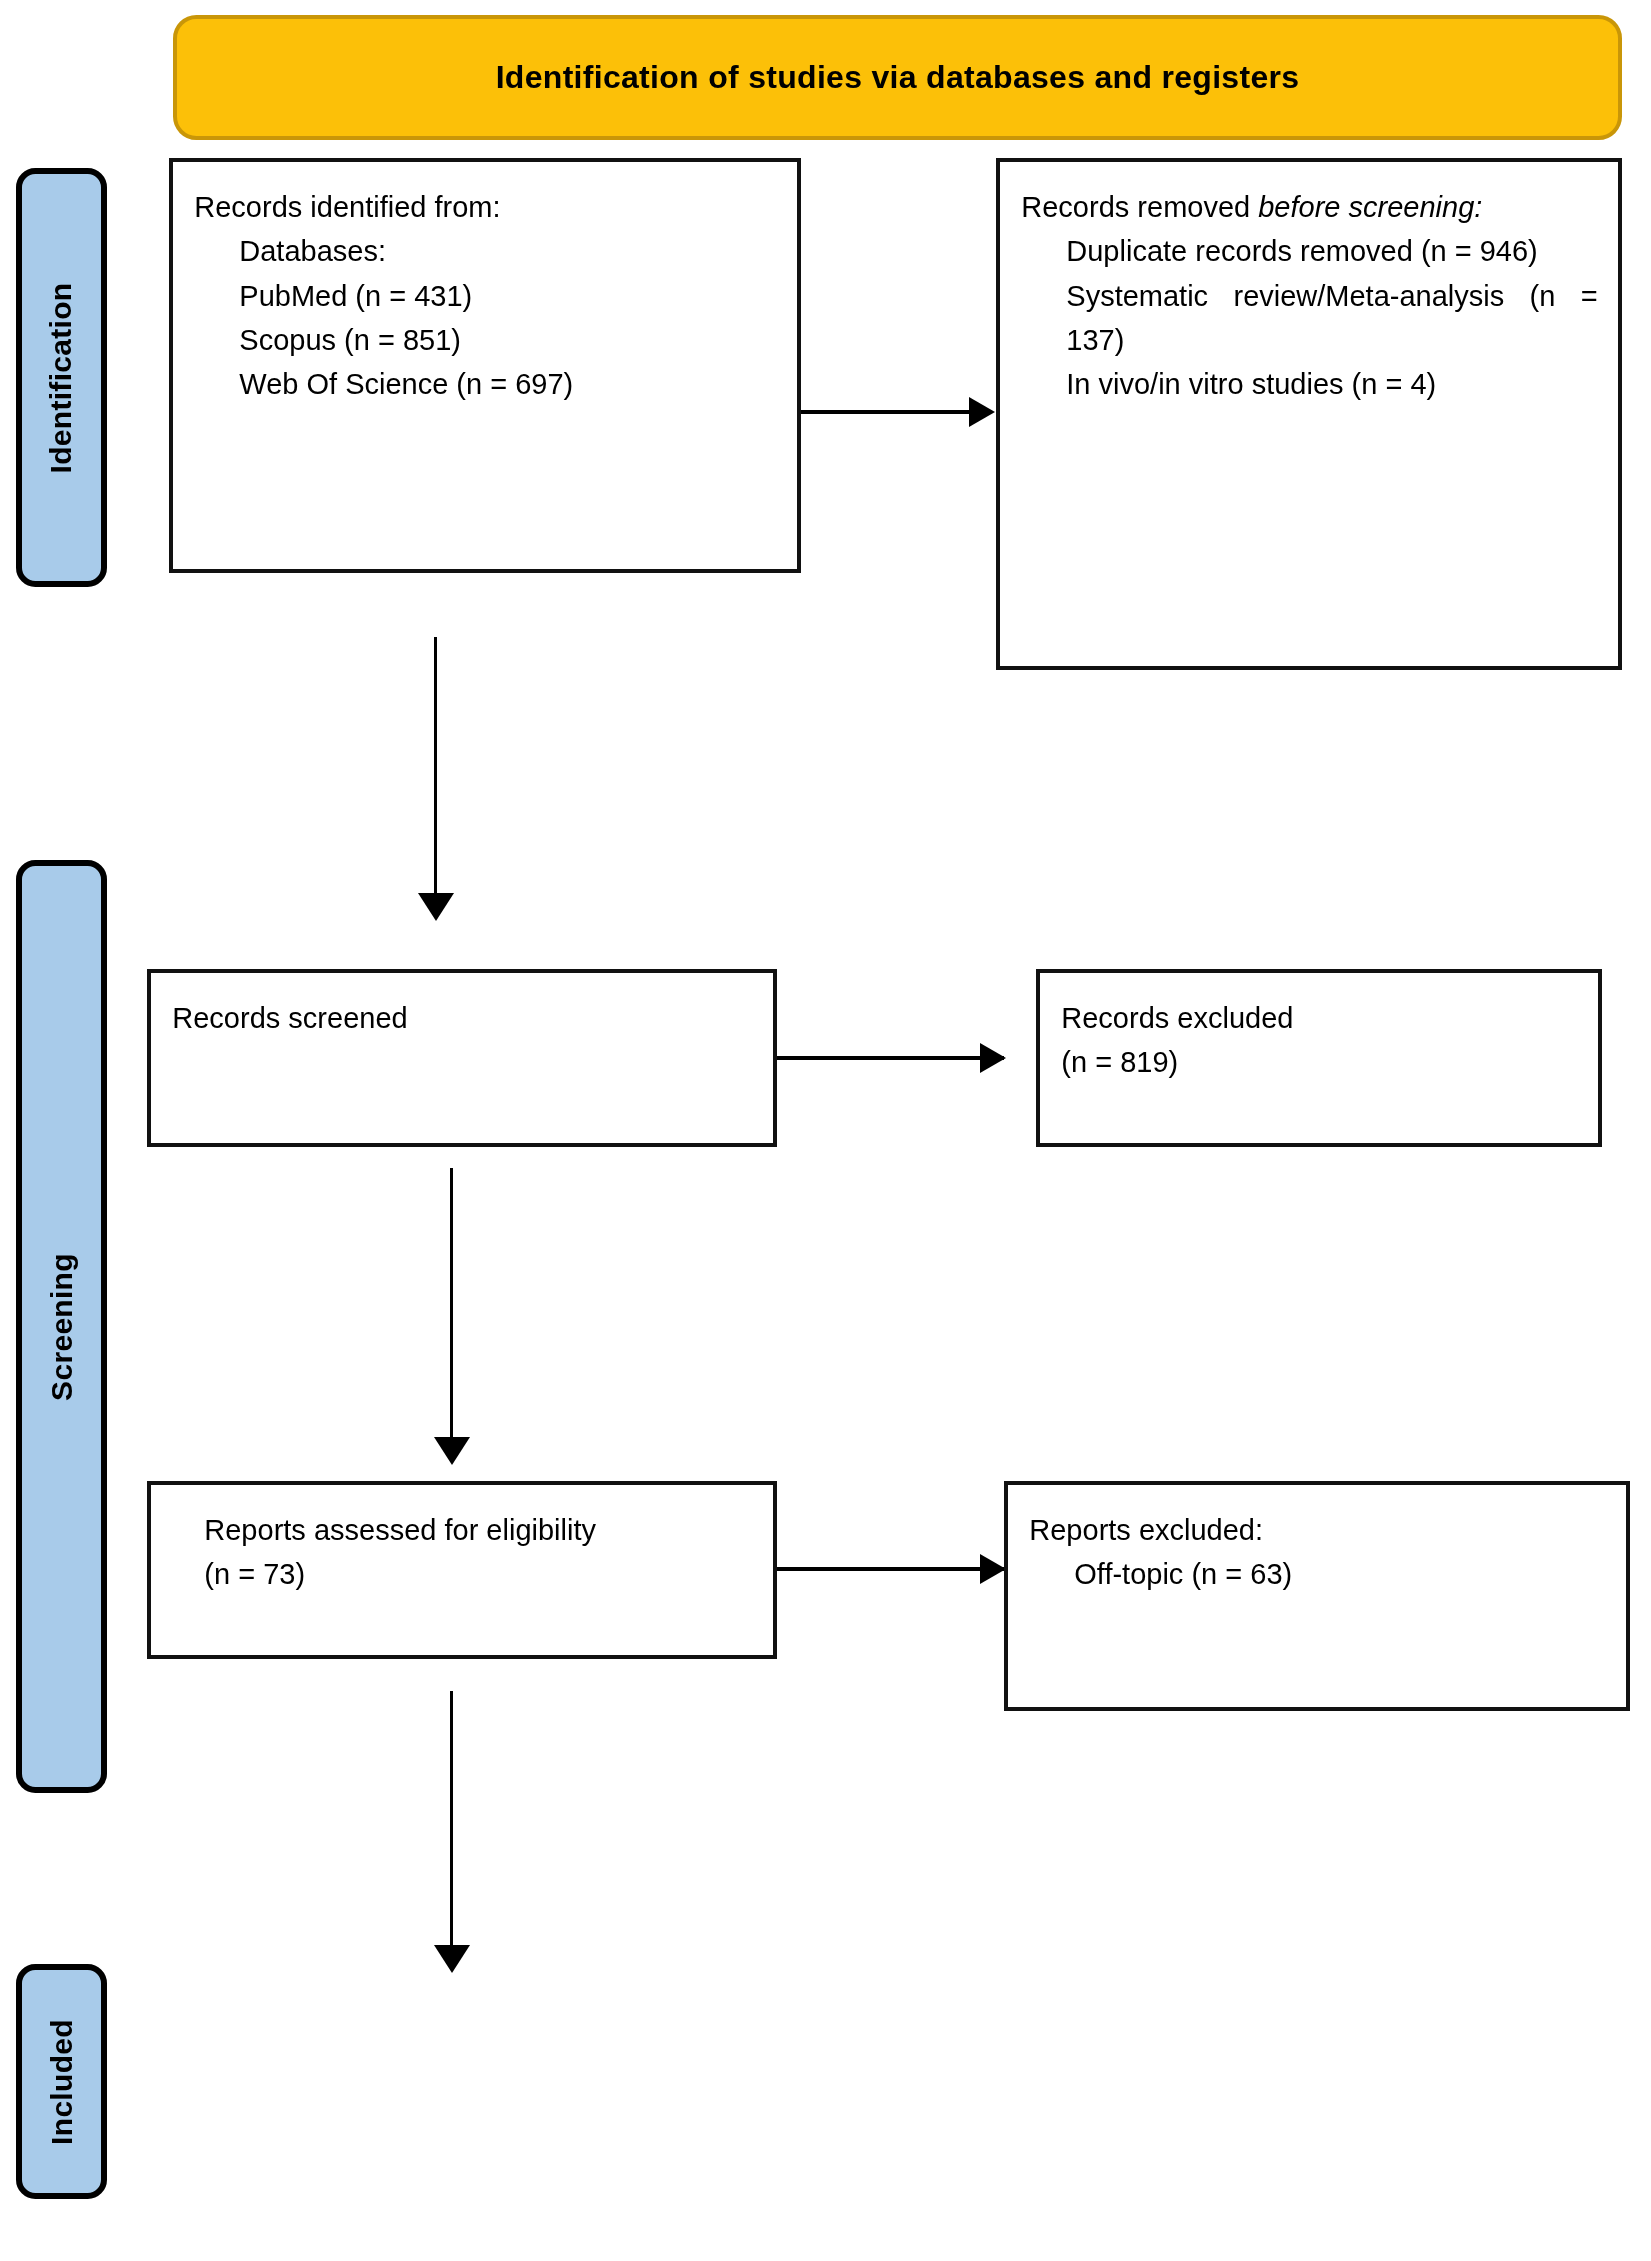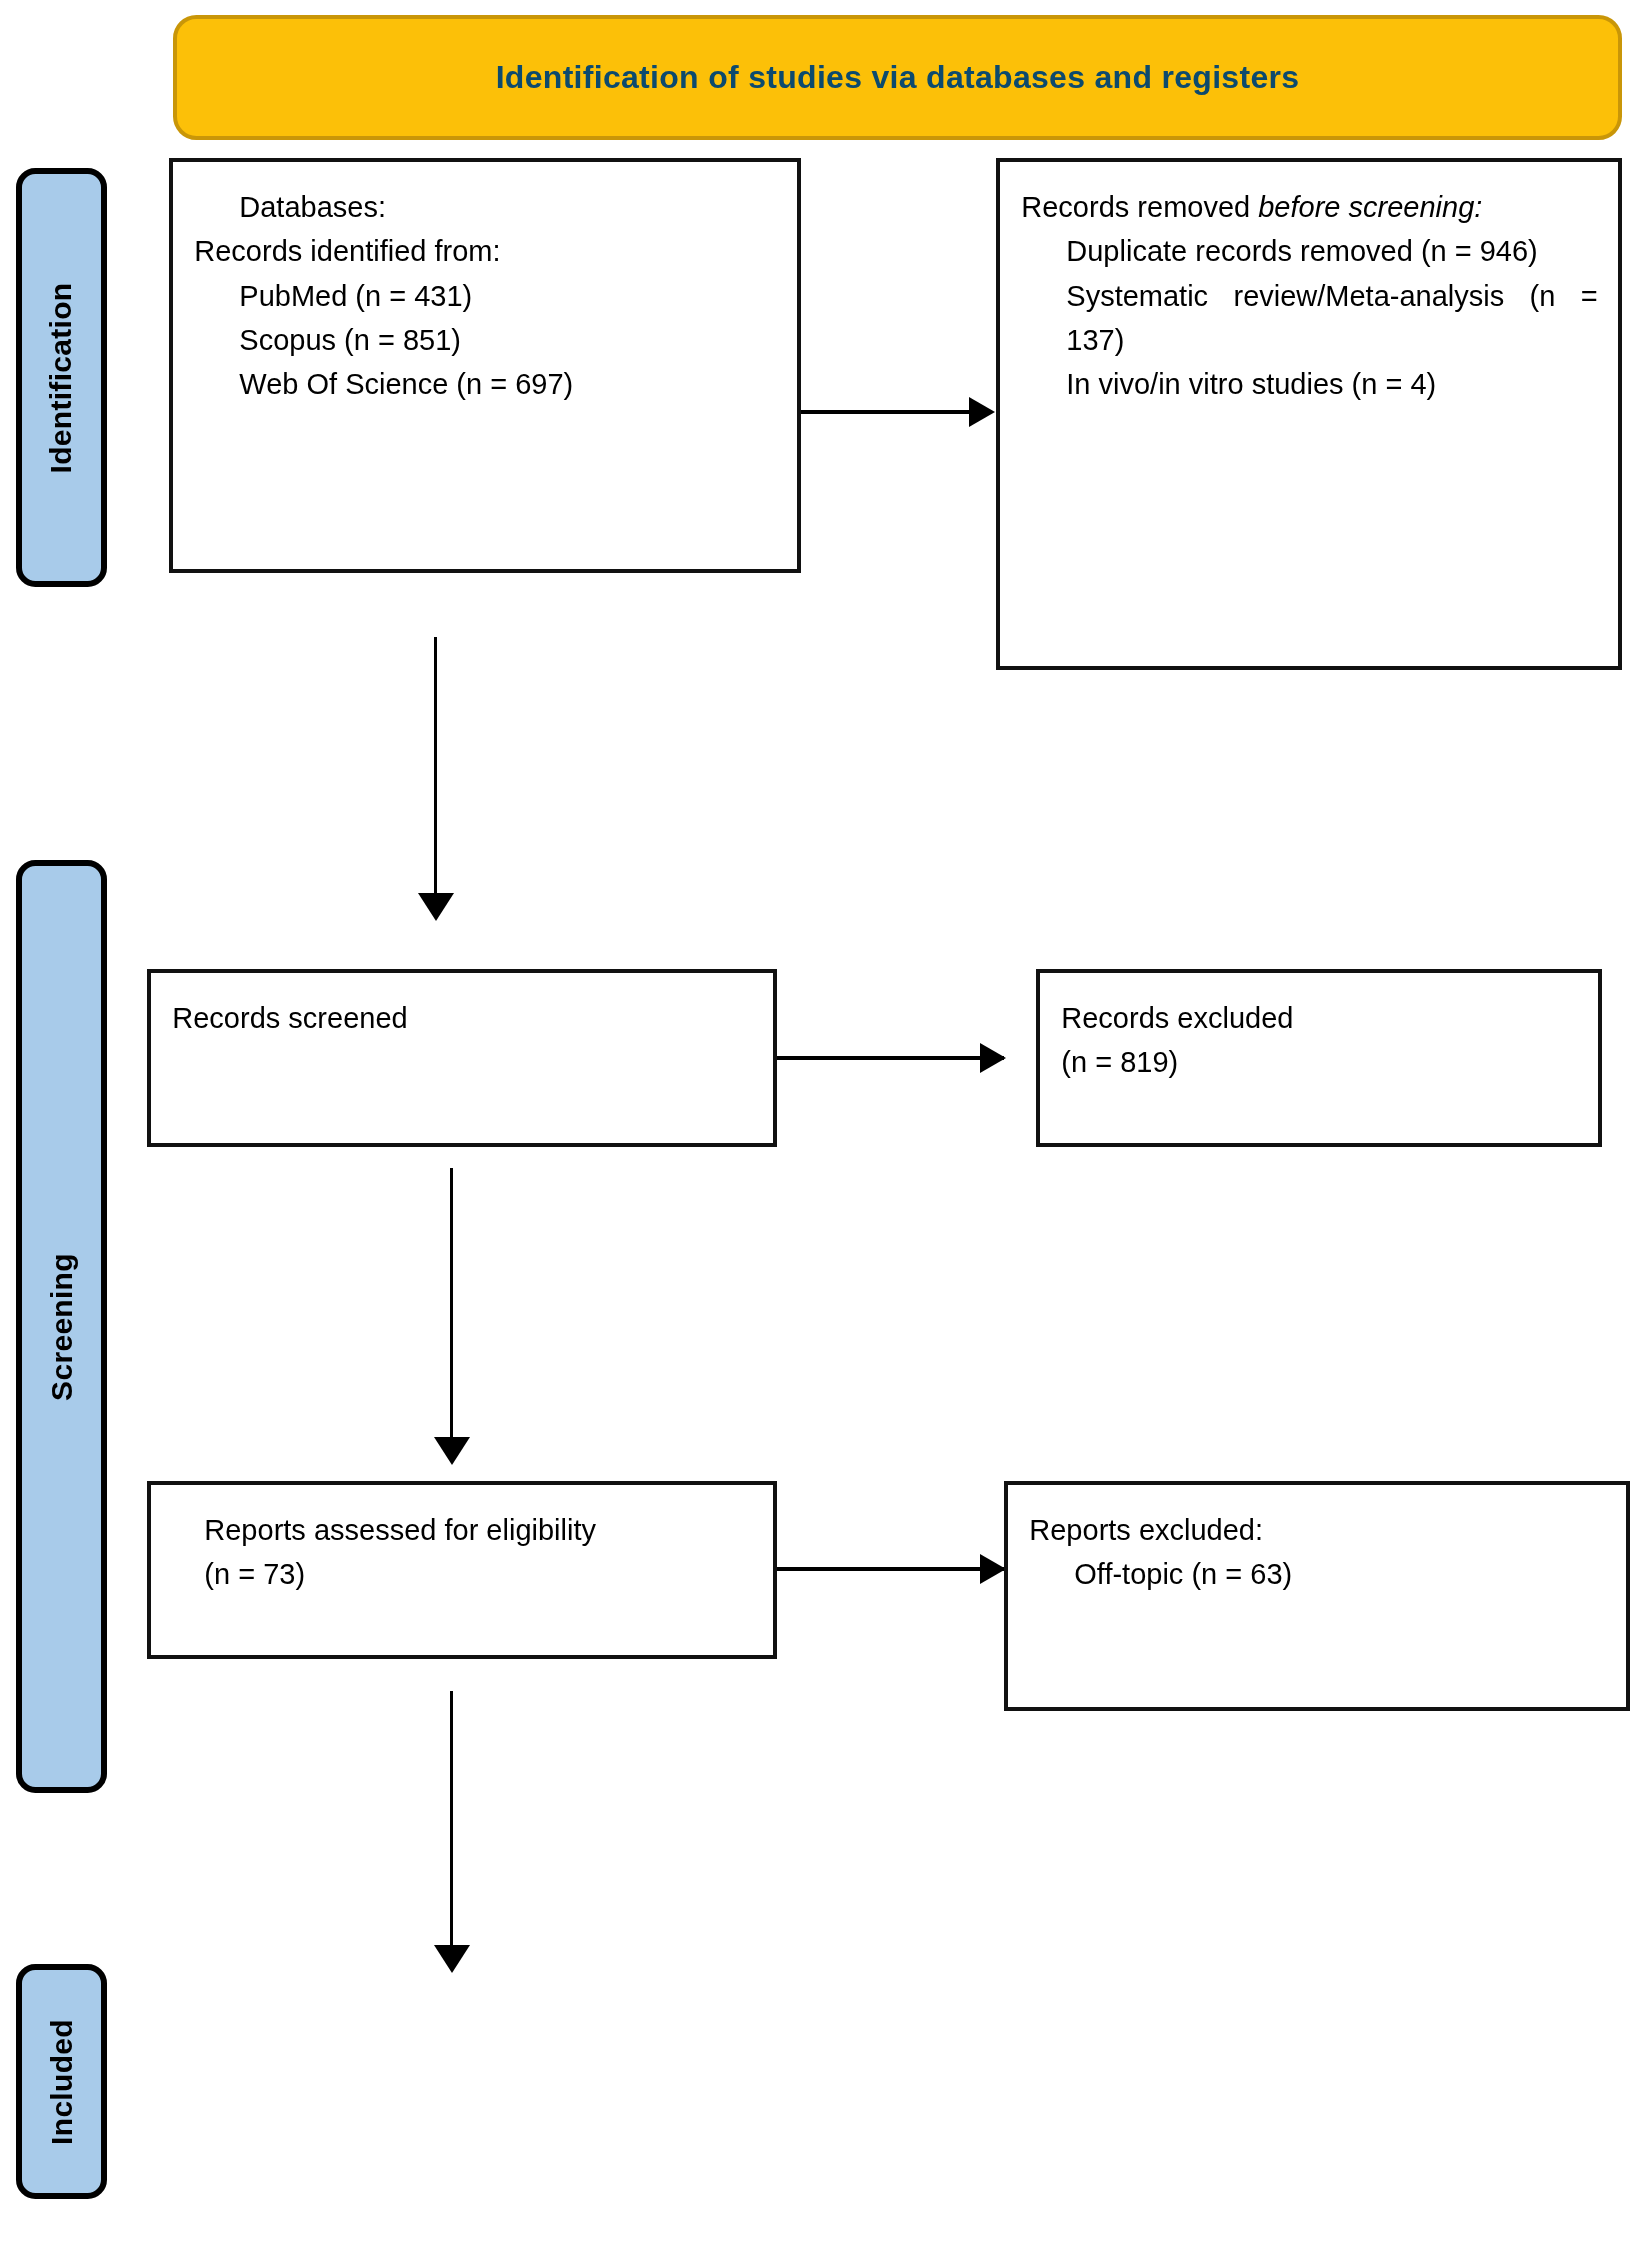--- a/index.html
+++ b/index.html
@@ -3,21 +3,21 @@
 <meta charset="utf-8">
 <style>
   html,body{margin:0;padding:0;background:#ffffff;}
   #page{position:relative;width:1652px;height:2261px;background:#fff;
         font-family:"Liberation Sans","DejaVu Sans",sans-serif;color:#000;overflow:hidden;}
 
   
   .banner{position:absolute;left:173px;top:15.2px;width:1449px;height:125px;
           background:#FCC008;border:4.6px solid #C99608;border-radius:23.4px;
           box-sizing:border-box;display:flex;align-items:center;justify-content:center;}
-  .banner-text{font-size:32px;font-weight:bold;letter-spacing:0.3px;color:#0c4a6e;}
+  .banner-text{font-size:32px;font-weight:bold;letter-spacing:0.3px;color:#000000;}
 
   
   .stage{position:absolute;left:16.3px;width:91px;background:#A8CBEA;
          border:6.1px solid #000;border-radius:19.3px;box-sizing:border-box;
          display:flex;align-items:center;justify-content:center;overflow:hidden;}
   .stage-label{transform:rotate(-90deg);white-space:nowrap;
                font-size:30px;font-weight:bold;color:#000;letter-spacing:0.3px;}
 
   
   .box{position:absolute;background:#fff;border:4.1px solid #111;box-sizing:border-box;}
@@ -55,22 +55,22 @@
   <div class="stage" style="top:860px;height:933px;">
     <span class="stage-label">Screening</span>
   </div>
 
   <div class="stage" style="top:1964px;height:235px;">
     <span class="stage-label">Included</span>
   </div>
 
   <div class="box" style="left:169px;top:158px;width:632px;height:415px;">
     <div class="inner">
+      <div class="line">Records identified from:</div>
       <div class="line indent">Databases:</div>
-      <div class="line">Records identified from:</div>
       <div class="line indent">PubMed (n = 431)</div>
       <div class="line indent">Scopus (n = 851)</div>
       <div class="line indent">Web Of Science (n = 697)</div>
     </div>
   </div>
 
   <div class="harrow" style="left:801px;top:410px;">
     <div class="stem" style="width:189px;"></div>
     <div class="head" style="left:168px;"></div>
   </div>

